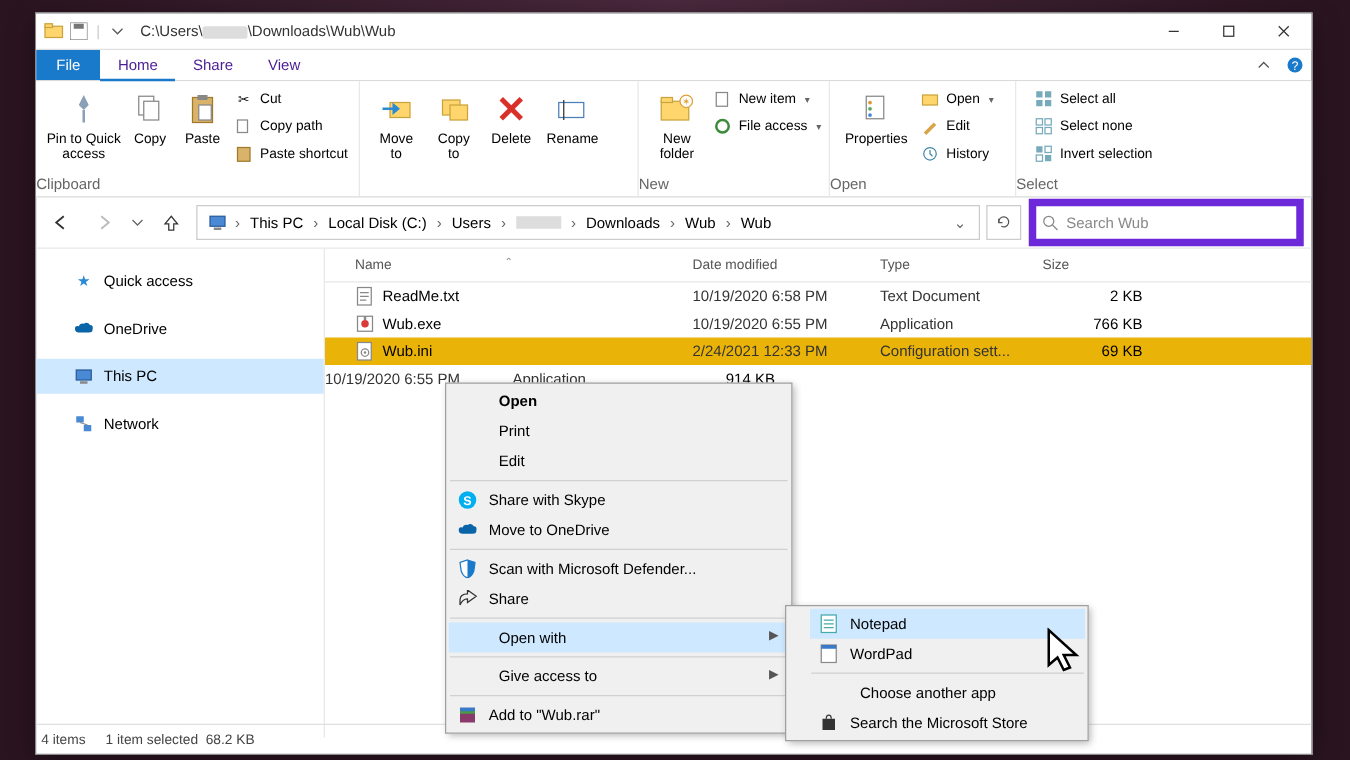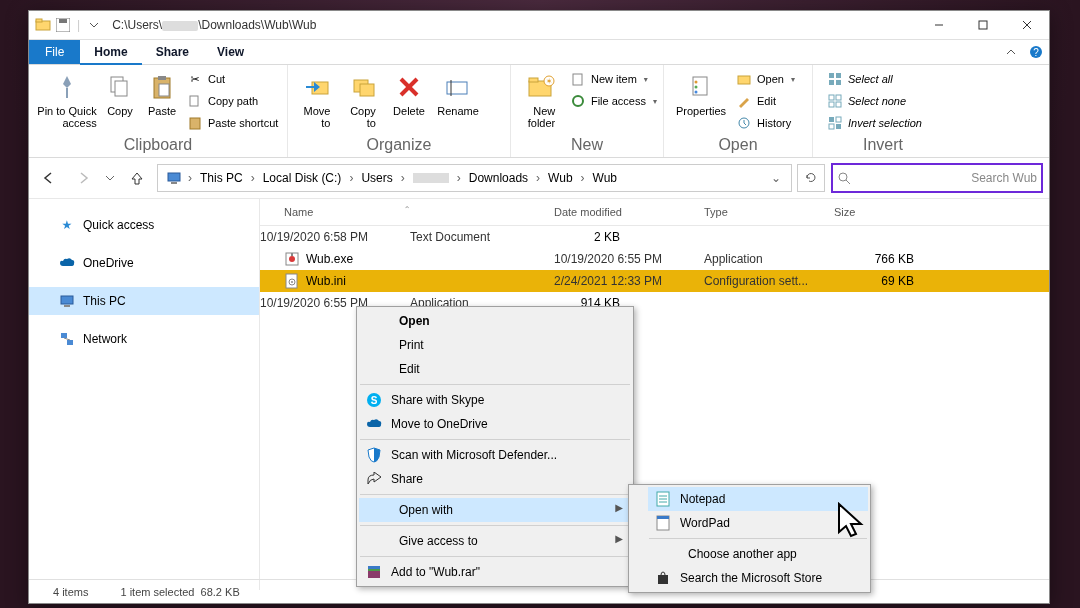--- a/index.html
+++ b/index.html
@@ -9,44 +9,44 @@
 .titlebar .tleft{display:flex;align-items:center;gap:4px;padding-left:6px;}
 .tb-icon{width:16px;height:16px;display:inline-flex;align-items:center;justify-content:center;}
 .tb-sep{color:#ccc;margin:0 2px;}
 .titlepath{margin-left:6px;color:#333;white-space:nowrap;}
 .titlepath .redact{display:inline-block;width:36px;height:10px;background:#ddd;border-radius:2px;vertical-align:middle;}
 .titlebar .spacer{flex:1;}
 .winctl{display:flex;}
 .winbtn{width:44px;height:28px;display:flex;align-items:center;justify-content:center;color:#333;}
 .menubar{height:24px;display:flex;align-items:stretch;border-bottom:1px solid #dadada;}
 .filetab{background:#1979ca;color:#fff;display:flex;align-items:center;padding:0 16px;font-size:12px;}
-.mtab{display:flex;align-items:center;padding:0 14px;color:#0f172a;font-weight:bold;}
+.mtab{display:flex;align-items:center;padding:0 14px;color:#4c1d95;}
 .mtab.active{border-bottom:2px solid #1979ca;margin-bottom:-1px;}
 .mspacer{flex:1;}
 .rgtab{display:flex;align-items:center;padding:0 6px;color:#666;}
 .ribbon{height:92px;background:#fff;border-bottom:1px solid #dadada;display:flex;}
 .rgroup{border-right:1px solid #e8e8e8;display:flex;flex-direction:column;}
 .rgroup .body{flex:1;display:flex;align-items:flex-start;padding:4px 6px 0;}
-.rgroup .glabel{text-align:center;color:#666;font-size:16px;padding:1px 0 3px;}
+.rgroup .glabel{text-align:left;color:#666;font-size:12px;padding:1px 0 3px;}
 .bigbtn{display:flex;flex-direction:column;align-items:center;width:56px;padding-top:2px;gap:2px;}
 .bigbtn .bicon{width:32px;height:32px;display:flex;align-items:center;justify-content:center;}
-.bigbtn .blabel{font-size:11px;text-align:right;line-height:12px;}
+.bigbtn .blabel{font-size:11px;text-align:center;line-height:12px;}
 .smcol{display:flex;flex-direction:column;gap:2px;padding-left:4px;}
 .smbtn{display:flex;align-items:center;gap:5px;font-size:11px;white-space:nowrap;height:20px;}
 .smbtn .sicon{width:16px;height:16px;display:inline-flex;align-items:center;justify-content:center;}
 .addrbar{height:34px;display:flex;align-items:center;padding:3px 6px;gap:6px;border-bottom:1px solid #e8e8e8;}
 .navbtn{width:28px;height:28px;display:flex;align-items:center;justify-content:center;color:#555;}
 .navbtn.disabled{color:#bbb;}
 .breadbox{flex:1;height:26px;border:1px solid #ccc;display:flex;align-items:center;padding:0 4px;background:#fff;}
 .bc{display:flex;align-items:center;height:100%;}
 .bc .seg{padding:0 6px;display:flex;align-items:center;height:100%;}
 .bc .chev{color:#666;padding:0 2px;}
 .bc .redact{display:inline-block;width:36px;height:10px;background:#ddd;}
 .refreshbtn{width:26px;height:26px;border:1px solid #ccc;display:flex;align-items:center;justify-content:center;margin-left:-1px;}
-.searchbox{width:200px;height:26px;border:2px solid #6d28d9;display:flex;align-items:center;padding:0 4px;color:#888;justify-content:space-between;}
+.searchbox{width:200px;height:26px;border:6px solid #6d28d9;display:flex;align-items:center;padding:0 4px;color:#888;}
 .searchbox .sicon{margin-right:6px;}
 .content{position:relative;height:calc(100% - 28px - 24px - 92px - 34px - 23px);display:flex;}
 .navpane{width:230px;border-right:1px solid #e8e8e8;padding-top:12px;}
 .navitem{display:flex;align-items:center;gap:8px;padding:4px 0 4px 30px;height:20px;}
 .navitem.sel{background:#cde8ff;}
 .navitem .nicon{width:16px;height:16px;display:inline-flex;align-items:center;justify-content:center;}
 .navgap{height:10px;}
 .listpane{flex:1;position:relative;}
 .listhdr{display:flex;height:26px;align-items:center;border-bottom:1px solid #e8e8e8;color:#555;font-size:11px;}
 .col-n{width:270px;padding-left:24px;position:relative;}
@@ -54,21 +54,21 @@
 .col-t{width:130px;}
 .col-s{width:80px;text-align:right;padding-right:20px;}
 .sortarr{position:absolute;left:50%;top:-1px;transform:translateX(-50%);font-size:8px;color:#888;}
 .row{display:flex;height:22px;align-items:center;font-size:12px;}
 .row .rn{width:270px;padding-left:24px;display:flex;align-items:center;gap:6px;}
 .row .rd{width:150px;color:#333;}
 .row .rt{width:130px;color:#333;}
 .row .rs{width:80px;text-align:right;padding-right:20px;}
 .row.sel{background:#eab308;}
 .ficon{width:16px;height:16px;display:inline-flex;align-items:center;justify-content:center;}
-.statusbar{position:absolute;bottom:0;left:0;right:0;height:23px;border-top:1px solid #e0e0e0;display:flex;align-items:center;padding:0 24px;gap:32px;color:#444;font-size:11px;}
+.statusbar{position:absolute;bottom:0;left:0;right:0;height:23px;border-top:1px solid #e0e0e0;display:flex;align-items:center;padding:0 4px;gap:16px;color:#444;font-size:11px;}
 .ctxmenu{position:absolute;background:#f0f0f0;border:1px solid #a0a0a0;box-shadow:2px 2px 6px rgba(0,0,0,.3);padding:2px;font-size:12px;}
 .ctxitem{display:flex;align-items:center;height:24px;padding:0 30px 0 6px;gap:8px;position:relative;white-space:nowrap;}
 .ctxitem.hov{background:#cde8ff;}
 .ctxitem .cicon{width:18px;display:flex;justify-content:center;}
 .ctxitem .carrow{position:absolute;right:8px;top:4px;font-size:10px;color:#555;}
 .ctxitem.bold{font-weight:600;}
 .ctxsep{height:1px;background:#d0d0d0;margin:3px 1px;}
 .ctxleft{width:26px;}
 .submenu{left:628px;top:484px;width:220px;padding-left:19px;}
 .mainmenu{left:356px;top:306px;width:272px;}
@@ -231,21 +231,20 @@
       <div class="bigbtn" style="width:52px;">
               <span class="bicon">
                 <svg width="26" height="22">
                   <rect x="2" y="6" width="20" height="12" fill="#fff" stroke="#4a7fb8"></rect>
                   <line x1="6" y1="4" x2="6" y2="20" stroke="#333"></line>
                 </svg>
               </span>
               <span class="blabel">Rename</span>
             </div>
     </div>
-    <div class="glabel">Organize</div>
   </div>
   <div class="rgroup" style="width:152px;">
     <div class="body">
       <div class="bigbtn" style="width:50px;">
               <span class="bicon">
                 <svg width="28" height="24">
                   <rect x="2" y="6" width="22" height="15" fill="#ffd66e" stroke="#caa33a"></rect>
                   <rect x="2" y="3" width="9" height="4" fill="#ffd66e" stroke="#caa33a"></rect>
                   <circle cx="22" cy="6" r="5" fill="#fff" stroke="#e0a030"></circle>
                   <text x="22" y="9" font-size="8" text-anchor="middle" fill="#e0a030">✶</text>
@@ -315,21 +314,21 @@
                   </svg>
                 </span>
                 <span>History</span>
               </div>
       </div>
     </div>
     <div class="glabel">Open</div>
   </div>
   <div class="rgroup" style="width:140px;border-right:none;">
     <div class="body">
-      <div class="smcol" style="padding-left:8px;font-style:italic;">
+      <div class="smcol" style="padding-left:8px;">
         <div class="smbtn">
                 <span class="sicon">
                   <svg width="14" height="14">
                     <rect x="1" y="1" width="5" height="5" fill="#7ab"></rect>
                     <rect x="8" y="1" width="5" height="5" fill="#7ab"></rect>
                     <rect x="1" y="8" width="5" height="5" fill="#7ab"></rect>
                     <rect x="8" y="8" width="5" height="5" fill="#7ab"></rect>
                   </svg>
                 </span>
                 <span>Select all</span>
@@ -351,21 +350,21 @@
                     <rect x="1" y="1" width="5" height="5" fill="#7ab"></rect>
                     <rect x="8" y="1" width="5" height="5" fill="none" stroke="#7ab"></rect>
                     <rect x="1" y="8" width="5" height="5" fill="none" stroke="#7ab"></rect>
                     <rect x="8" y="8" width="5" height="5" fill="#7ab"></rect>
                   </svg>
                 </span>
                 <span>Invert selection</span>
               </div>
       </div>
     </div>
-    <div class="glabel">Invert</div>
+    <div class="glabel">Select</div>
   </div>
 </div>
 
 <div class="addrbar">
   <div class="navbtn">
           <svg width="16" height="16">
             <path d="M10 3 L4 8 L10 13" fill="none" stroke="#333" stroke-width="1.5"></path>
           </svg>
         </div>
   <div class="navbtn disabled">
@@ -467,20 +466,31 @@
   </div>
   <div class="listpane">
     <div class="listhdr">
       <div class="col-n"><span class="sortarr">⌃</span><span>Name</span></div>
       <div class="col-d">Date modified</div>
       <div class="col-t">Type</div>
       <div class="col-s" style="text-align:left;">Size</div>
     </div>
     <div id="rows">
             <div class="row">
+              <div class="rn">
+                <span class="ficon">
+                  <svg width="16" height="16">
+                    <rect x="2" y="1" width="11" height="14" fill="#fff" stroke="#888"></rect>
+                    <line x1="4" y1="5" x2="11" y2="5" stroke="#888"></line>
+                    <line x1="4" y1="8" x2="11" y2="8" stroke="#888"></line>
+                    <line x1="4" y1="11" x2="9" y2="11" stroke="#888"></line>
+                  </svg>
+                </span>
+                <span>ReadMe.txt</span>
+              </div>
               <div class="rd">10/19/2020 6:58 PM</div>
               <div class="rt">Text Document</div>
               <div class="rs">2 KB</div>
             </div>
             <div class="row">
               <div class="rn">
                 <span class="ficon">
                   <svg width="16" height="16">
                     <rect x="2" y="2" width="12" height="12" fill="#fff" stroke="#888"></rect>
                     <circle cx="8" cy="8" r="3" fill="#d93a3a"></circle>

